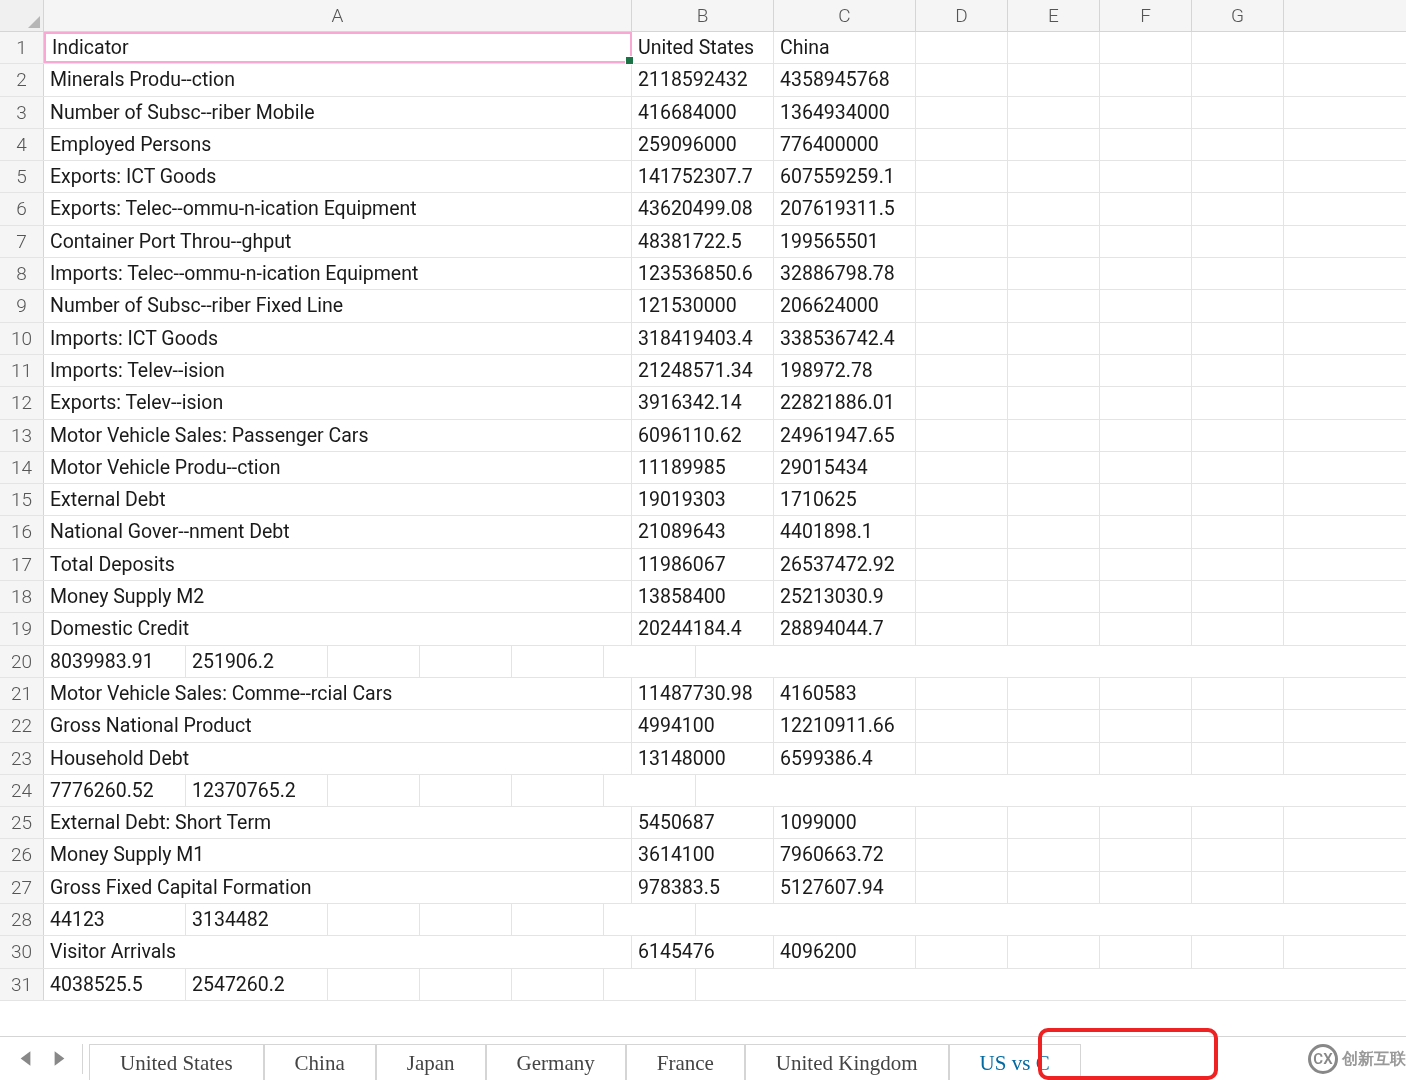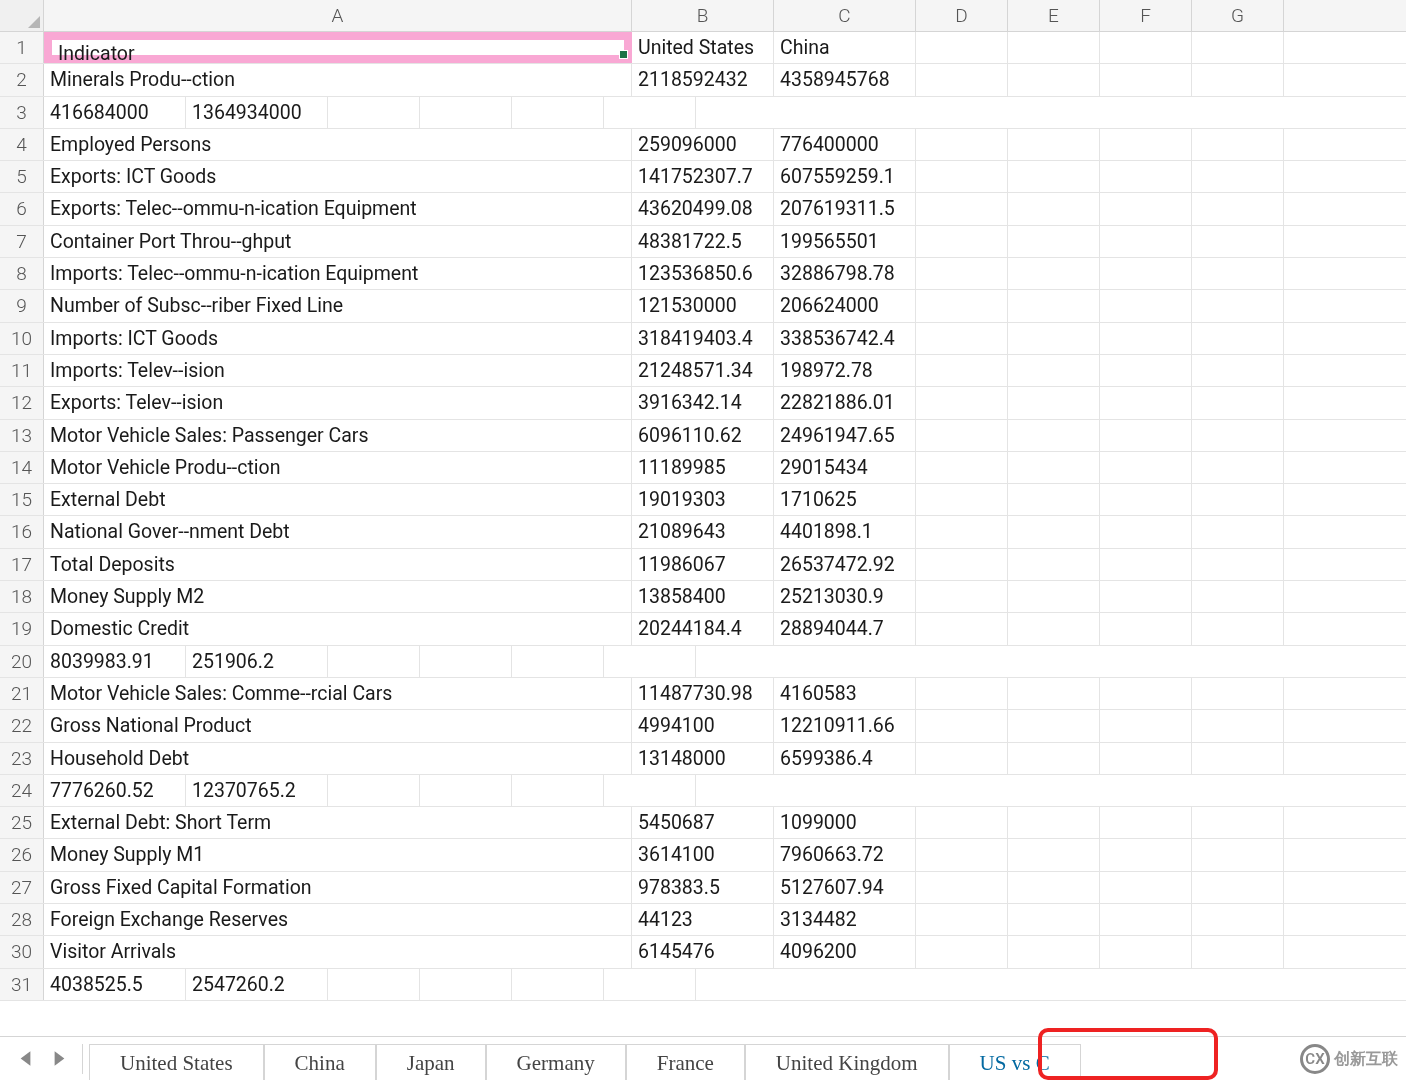--- a/index.html
+++ b/index.html
@@ -29,21 +29,21 @@
     .col-E { width: 92px; }
     .col-F { width: 92px; }
     .col-G { width: 92px; }
     .rows { display: flex; flex-direction: column; }
     .row { display: flex; height: 32.3px; border-bottom: 1px solid #e4e4e4; }
     .row-head { width: 44px; border-right: 1px solid #d5d5d5; text-align: center; line-height: 32.3px; font-size: 19px; color: #555; font-weight: 300; background: #f5f5f5; cursor: pointer; }
     .cell { border-right: 1px solid #e4e4e4; padding: 0 6px; line-height: 32.3px; white-space: nowrap; overflow: visible; }
     .cell.left { text-align: left; }
     .cell.right { text-align: left; }
     .row:first-child .cell.col-A {
-      border: 8px solid #f9a8d4;
+      border: 2px solid #f9a8d4;
       line-height: 28px;
       position: relative;
     }
     .row:first-child .cell.col-A::after {
       content: ""; position: absolute; right: -4px; bottom: -4px;
       width: 7px; height: 7px; background: #1b7346; border: 1px solid #fff;
     }
     .sheet-tabs {
       position: absolute; bottom: 0; left: 0; right: 0; height: 44px;
       display: flex; align-items: center; background: #fff;
@@ -54,21 +54,21 @@
     .tab-sep { width: 1px; height: 30px; background: #d5d5d5; margin: 0 6px; }
     .tab { padding: 0 30px; height: 36px; line-height: 36px; border: 1px solid #d5d5d5; border-bottom: none; font-size: 21px; color: #444; font-family: Georgia, 'Times New Roman', serif; margin-top: 6px; cursor: pointer; background: #fff; }
     .tab.active { color: #0369a1; font-family: Liberation Serif, serif; }
     .annotation-box {
       position: absolute; right: 188px; bottom: 0;
       width: 180px; height: 52px;
       border: 4px solid #e22; border-radius: 10px;
       pointer-events: none;
     }
     .watermark {
-      position: absolute; right: 8px; bottom: 6px;
+      position: absolute; right: 0; bottom: 6px;
       font-size: 16px; color: #999; display: flex; align-items: center; gap: 4px;
       font-weight: 600;
     }
     .watermark .wm-icon {
       width: 30px; height: 30px; border-radius: 50%; border: 3px solid #888;
       display: flex; align-items: center; justify-content: center; font-size: 15px; color: #888;
     }
   </style>
 </head>
 <body>
@@ -100,20 +100,21 @@
         <div class="cell col-A left">Minerals Produ--ction</div>
         <div class="cell col-B right">2118592432</div>
         <div class="cell col-C right">4358945768</div>
         <div class="cell col-D"></div>
         <div class="cell col-E"></div>
         <div class="cell col-F"></div>
         <div class="cell col-G"></div>
       </div>
       <div class="row">
         <div class="row-head">3</div>
+        <div class="cell col-A left">Number of Subsc--riber Mobile</div>
         <div class="cell col-B right">416684000</div>
         <div class="cell col-C right">1364934000</div>
         <div class="cell col-D"></div>
         <div class="cell col-E"></div>
         <div class="cell col-F"></div>
         <div class="cell col-G"></div>
       </div>
       <div class="row">
         <div class="row-head">4</div>
         <div class="cell col-A left">Employed Persons</div>
@@ -347,21 +348,20 @@
         <div class="cell col-A left">Gross Fixed Capital Formation</div>
         <div class="cell col-B right">978383.5</div>
         <div class="cell col-C right">5127607.94</div>
         <div class="cell col-D"></div>
         <div class="cell col-E"></div>
         <div class="cell col-F"></div>
         <div class="cell col-G"></div>
       </div>
       <div class="row">
         <div class="row-head">28</div>
-        <div class="cell col-A left">Foreign Exchange Reserves</div>
         <div class="cell col-B right">44123</div>
         <div class="cell col-C right">3134482</div>
         <div class="cell col-D"></div>
         <div class="cell col-E"></div>
         <div class="cell col-F"></div>
         <div class="cell col-G"></div>
       </div>
       <div class="row">
         <div class="row-head">30</div>
         <div class="cell col-A left">Visitor Arrivals</div>

